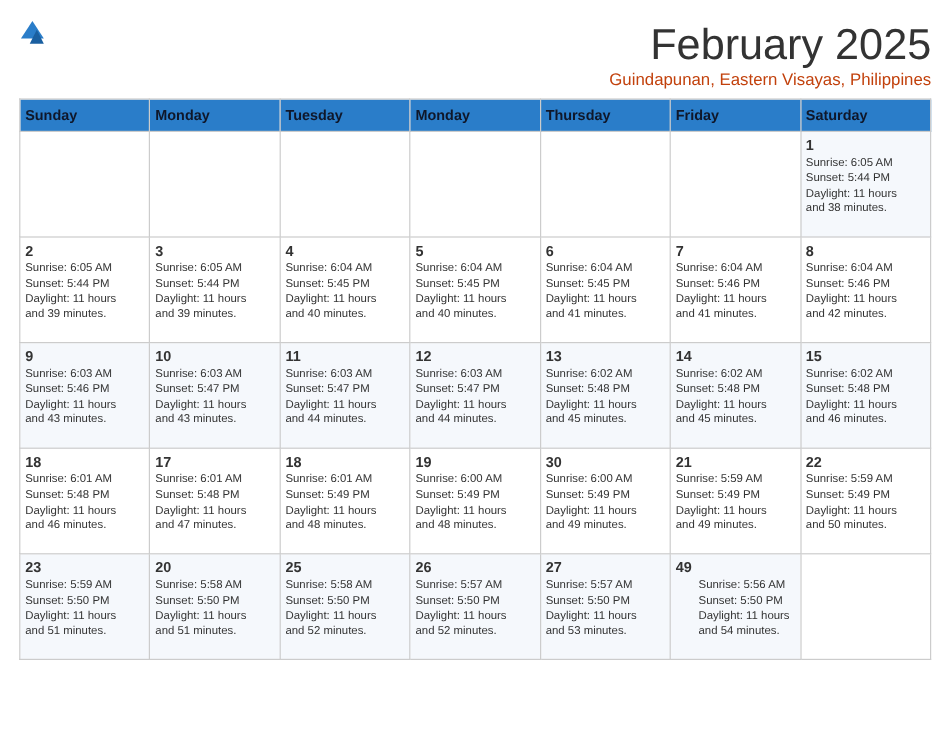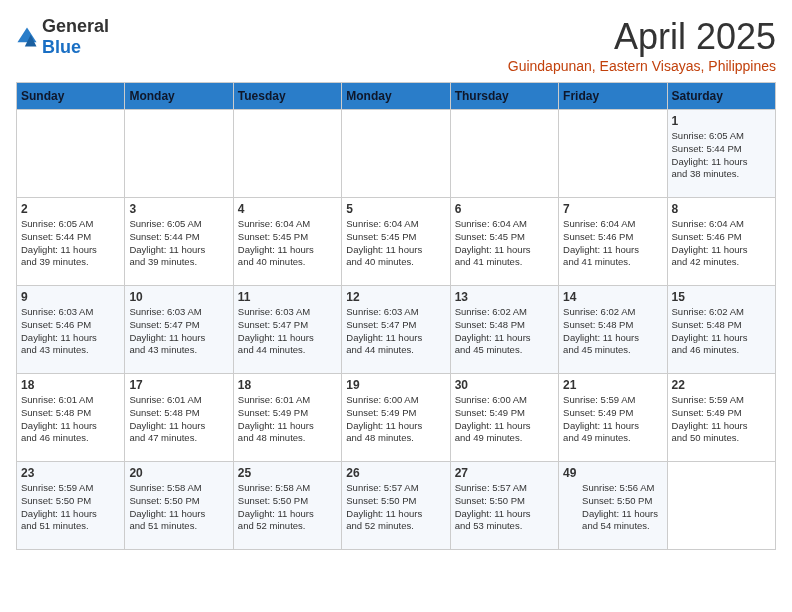--- a/index.html
+++ b/index.html
@@ -96,27 +96,23 @@
   </style>
 </head>
 <body>
 
 <div class="header">
   <div class="logo">
     <svg class="logo-icon" viewBox="0 0 30 30" xmlns="http://www.w3.org/2000/svg">
       <polygon points="15,2 28,22 2,22" fill="#2a7dc9"></polygon>
       <polygon points="20,12 28,28 12,28" fill="#1a5fa0"></polygon>
     </svg>
-    <div>
-      <span class="logo-text-general">General</span><br>
-      <span class="logo-text-blue">Blue</span>
-    </div>
   </div>
   <div class="title-block">
-    <div class="month-title">April 2025</div>
+    <div class="month-title">February 2025</div>
     <div class="subtitle">Guindapunan, Eastern Visayas, Philippines</div>
   </div>
 </div>
 
 <table class="calendar">
   <thead>
     <tr>
     <th>Sunday</th>
         <th>Monday</th>
         <th>Tuesday</th>

